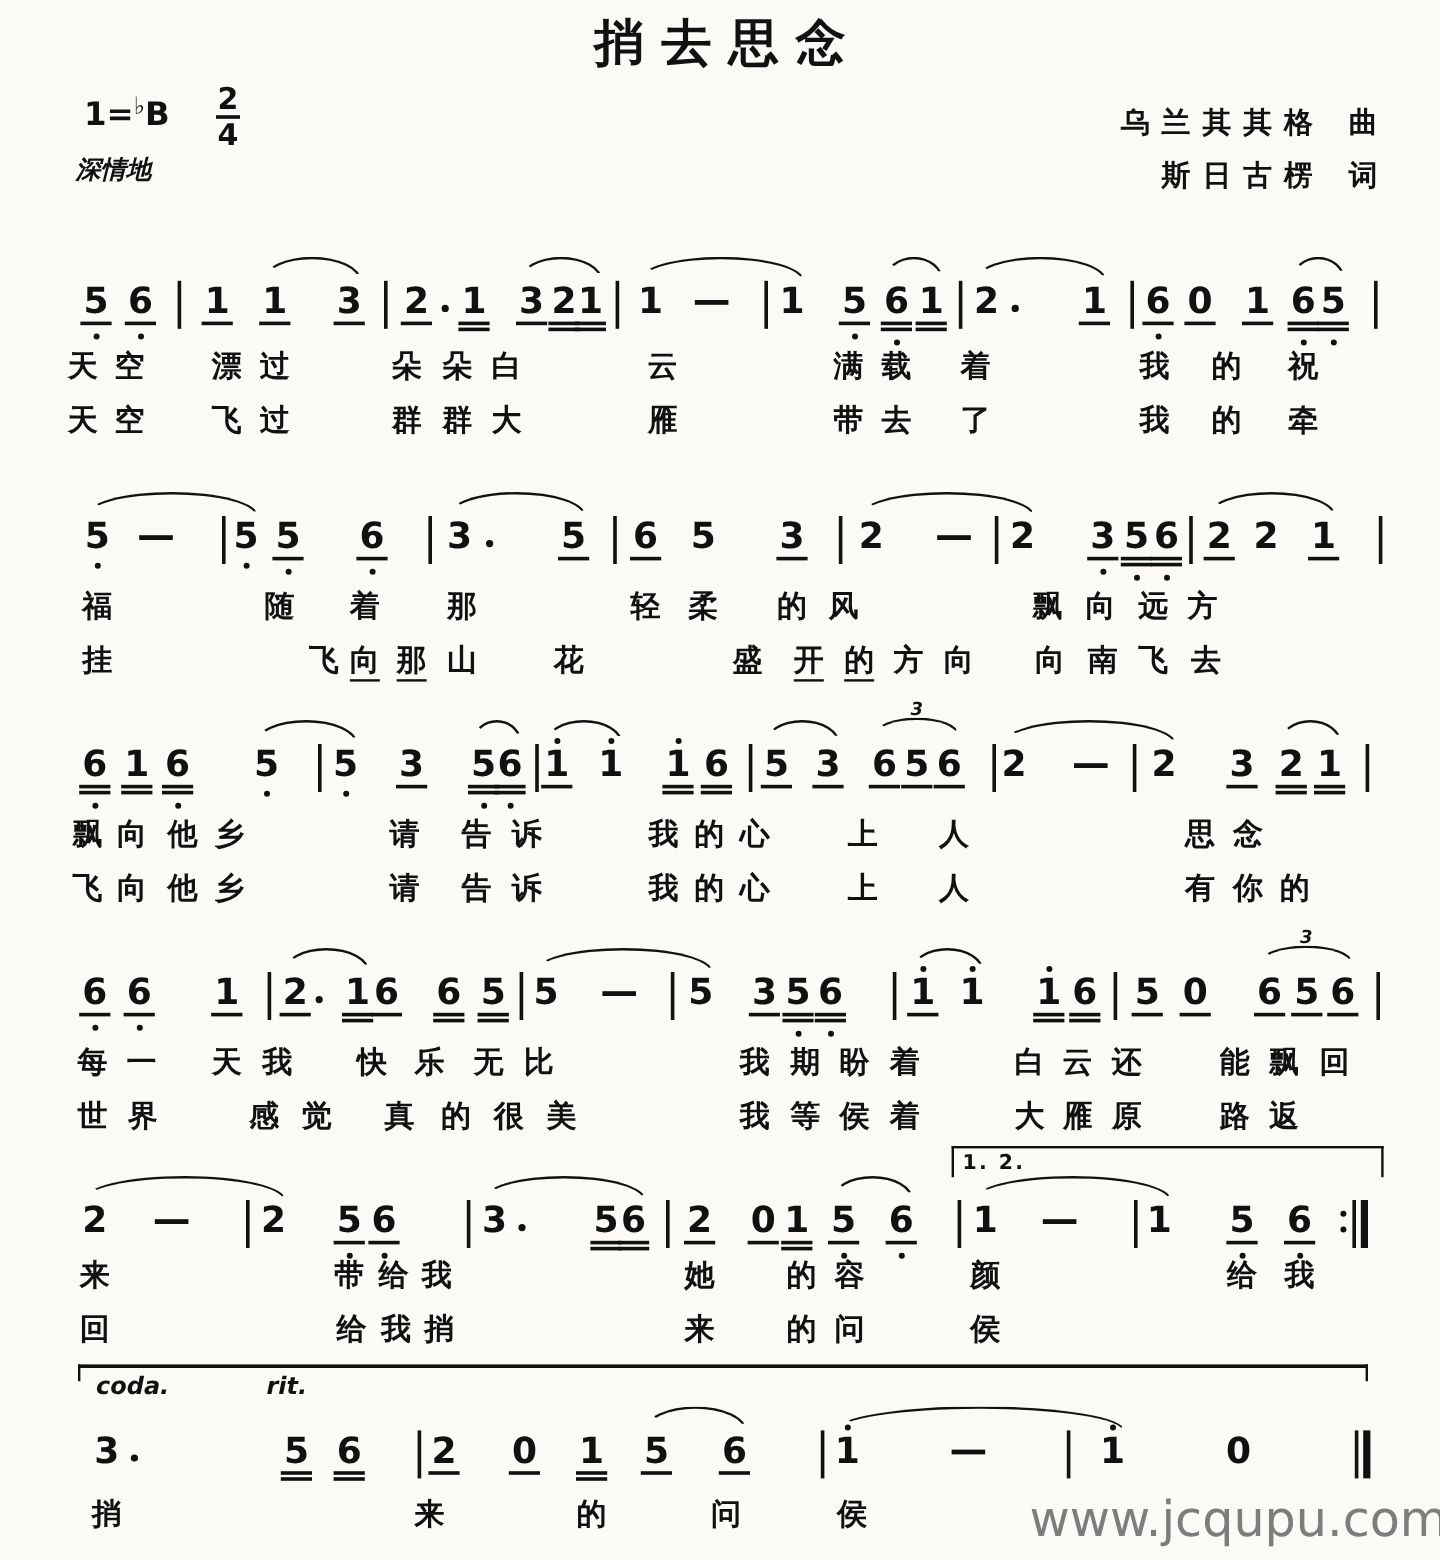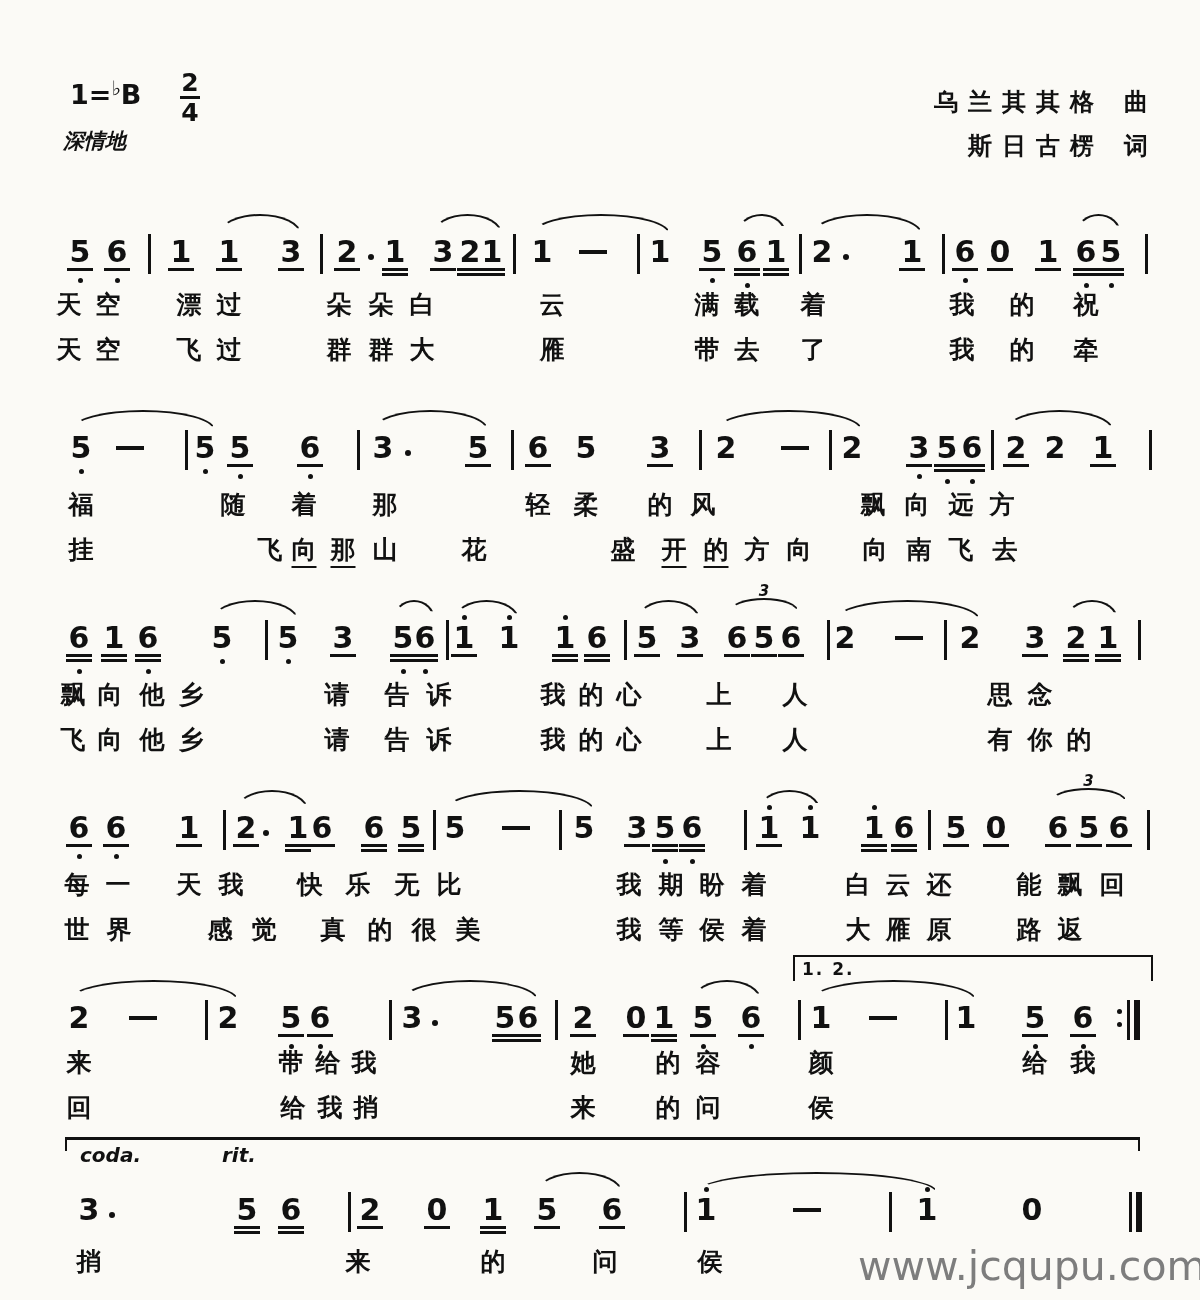--- a/index.html
+++ b/index.html
@@ -35,20 +35,21 @@
   .vlabel{position:absolute;left:7px;top:2px;font-size:17px;font-weight:700;letter-spacing:2px;}
   .codaline{position:absolute;border-top:3px solid #111;border-left:2.5px solid #111;
             border-right:2.5px solid #111;height:14px;box-sizing:border-box;}
   .codalabel{position:absolute;font-size:20px;font-weight:700;font-style:italic;}
   .watermark{position:absolute;left:858px;top:1242px;font-size:41px;color:#7d7d7d;}
 </style>
 </head>
 <body>
 
 <div id="page">
+  <div class="title">捎去思念</div>
 
   <div class="keysig"><span>1=</span><span class="flat">♭</span><span>B</span></div>
 
   <div class="timesig">
     <span>2</span>
     <span class="tsline"></span>
     <span>4</span>
   </div>
 
   <div class="tempo">深情地</div>

